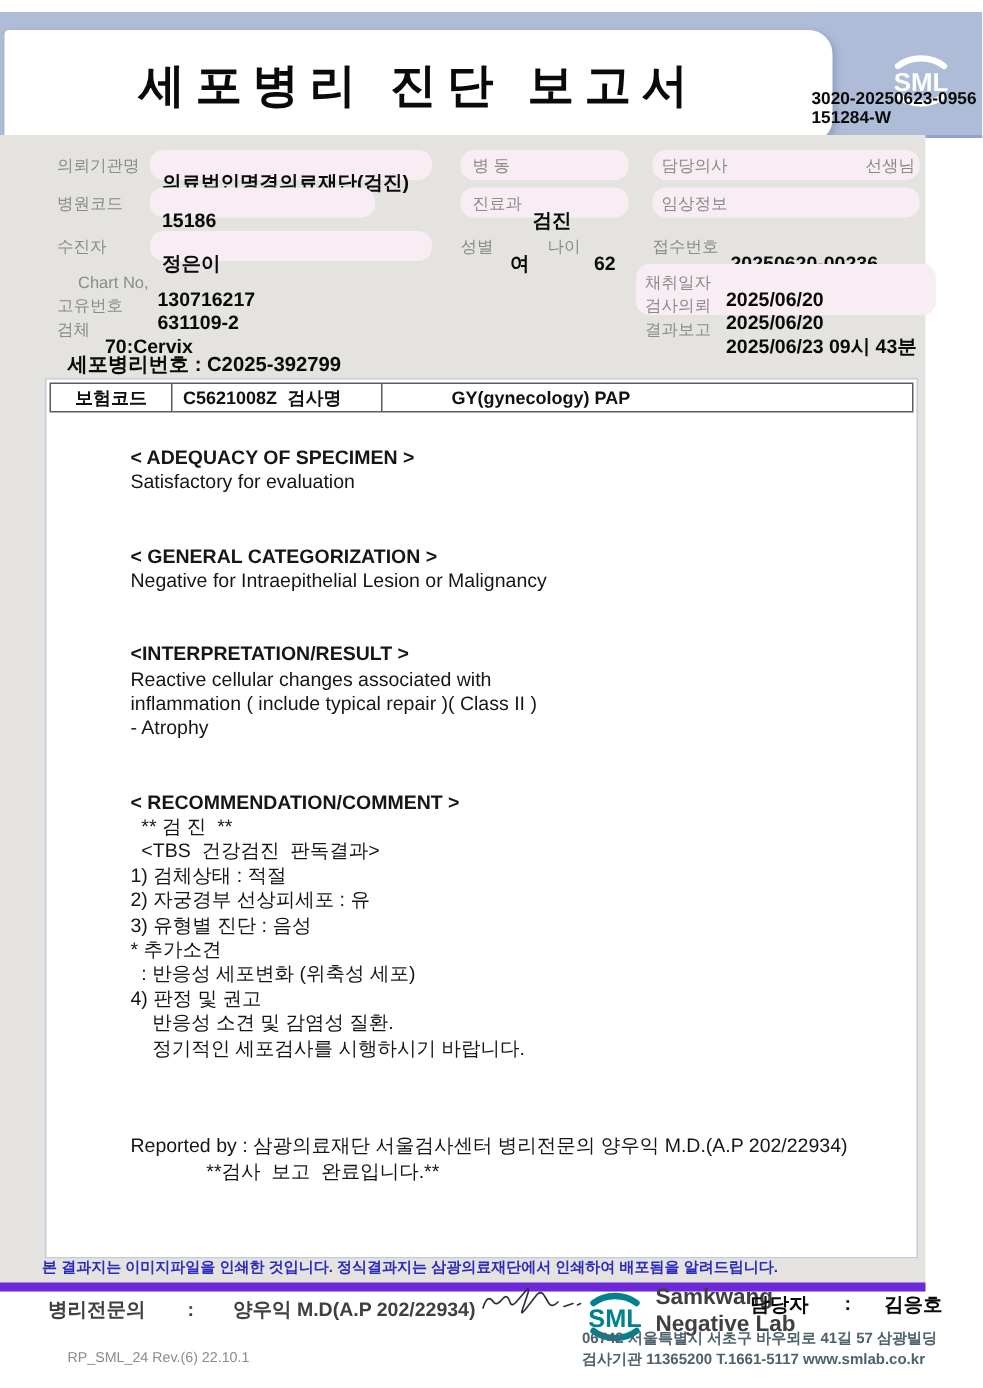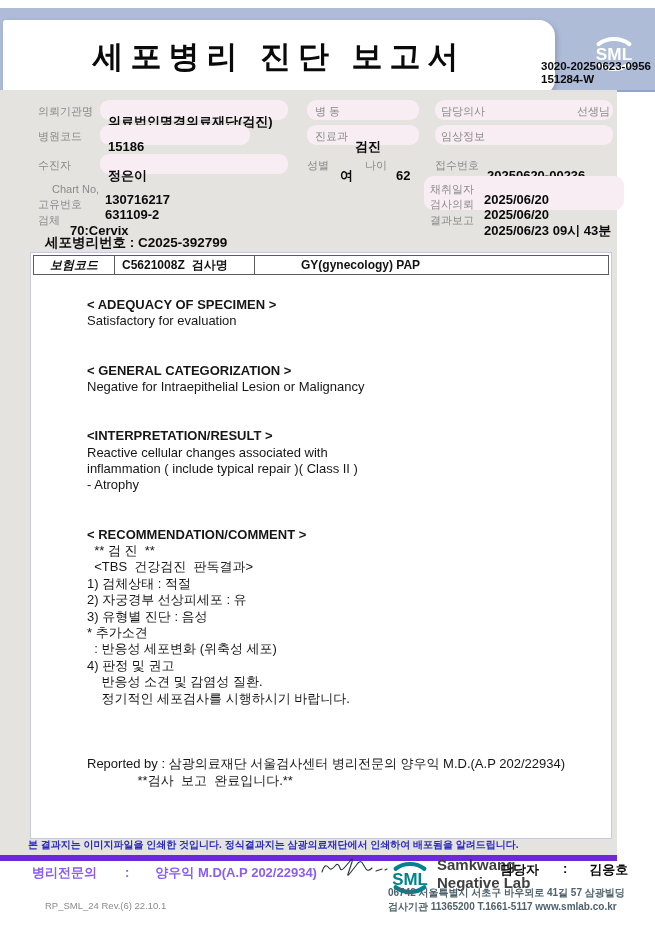--- a/index.html
+++ b/index.html
@@ -26,34 +26,34 @@
   .pill{position:absolute;background:#f7edf3;border-radius:9px;}
 
   .cyto-no{position:absolute;left:45px;top:144px;font-size:13.5px;font-weight:bold;color:#0a0a0a;}
 
   
   .white-box{position:absolute;left:30px;top:162px;width:580px;height:585px;background:#ffffff;
         border:1px solid #c7c9dc;}
   .test-table{position:absolute;left:2px;top:2px;right:2px;height:18px;border:1px solid #5c5c5c;
         display:flex;align-items:center;font-size:12px;font-weight:bold;background:#fff;}
   .tt-c1{width:80px;text-align:left;border-right:1px solid #5c5c5c;align-self:stretch;
-        display:flex;align-items:center;justify-content:center;font-style:italic;}
+        display:flex;align-items:center;justify-content:center;}
   .tt-c2{width:132px;padding-left:7px;border-right:1px solid #5c5c5c;align-self:stretch;
         display:flex;align-items:center;gap:7px;}
   .tt-c3{flex:1;padding-left:46px;}
 
   .report-body{position:absolute;left:56px;top:44px;right:10px;font-size:13px;color:#161616;}
   .rline{white-space:pre;line-height:16.4px;min-height:16.4px;}
   .rline.b{font-weight:bold;}
 
   .disclaimer{position:absolute;left:28px;top:748px;font-size:10px;font-weight:600;
         color:#2b2bbf;letter-spacing:0;}
 
   
-  .patho-row{position:absolute;left:32px;top:862px;font-size:13px;font-weight:bold;color:#8b5cf6;
+  .patho-row{position:absolute;left:32px;top:862px;font-size:13px;font-weight:bold;color:#404040;
         display:flex;align-items:center;}
   .patho-row .colon{margin:0 26px 0 28px;}
   .sig{margin-left:2px;margin-top:-6px;}
   .manager-row{position:absolute;left:500px;top:861px;font-size:13px;font-weight:bold;color:#0a0a0a;
         display:flex;}
   .manager-row .colon{margin:0 22px 0 24px;}
   .sml-foot{position:absolute;left:383px;top:851px;width:54px;height:54px;color:#00838f;}
   .samkwang{position:absolute;left:437px;top:856px;color:#404040;font-size:15px;font-weight:700;
         line-height:18px;}
   .address{position:absolute;left:388px;top:886px;font-size:10px;font-weight:600;color:#4f626c;

